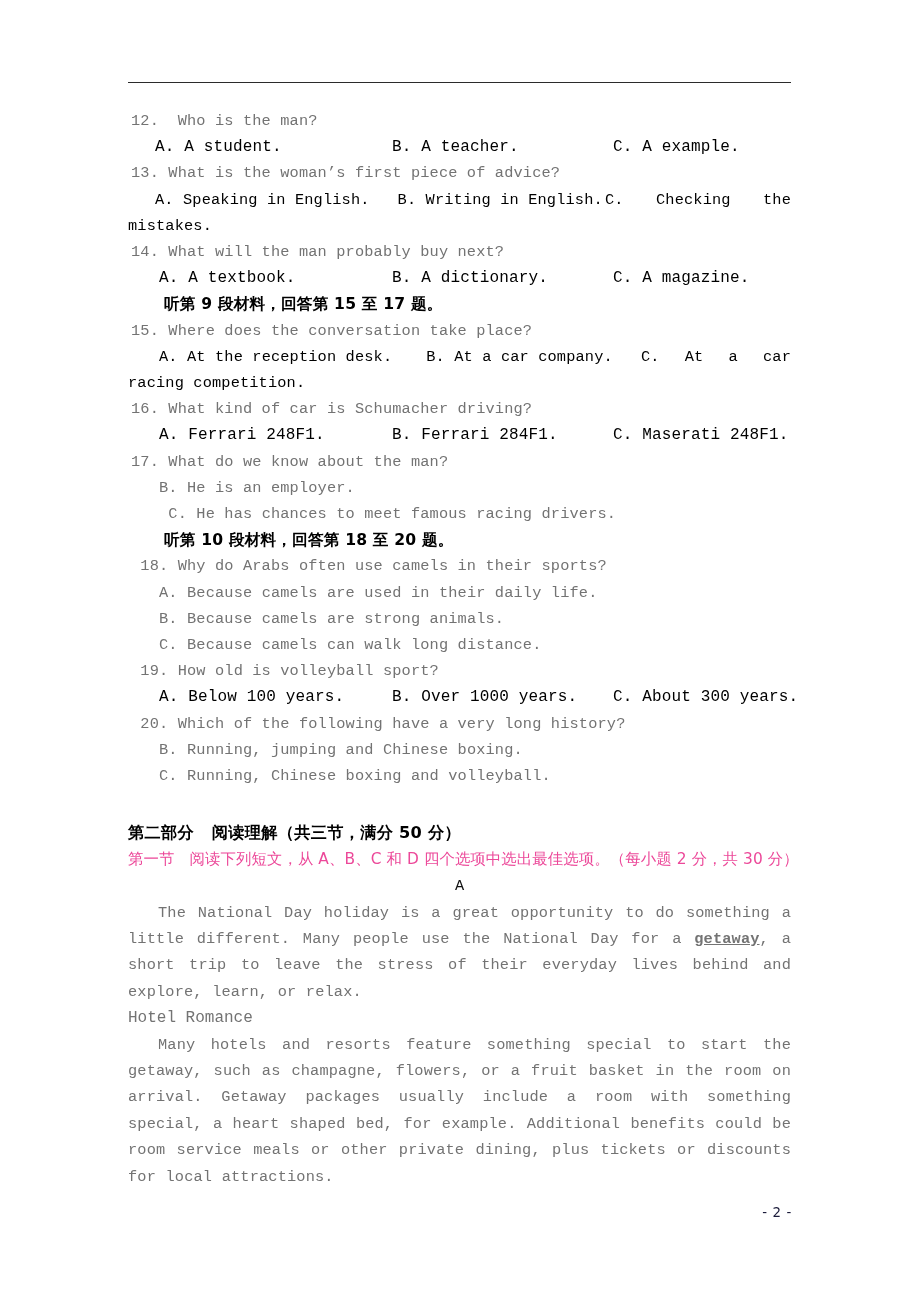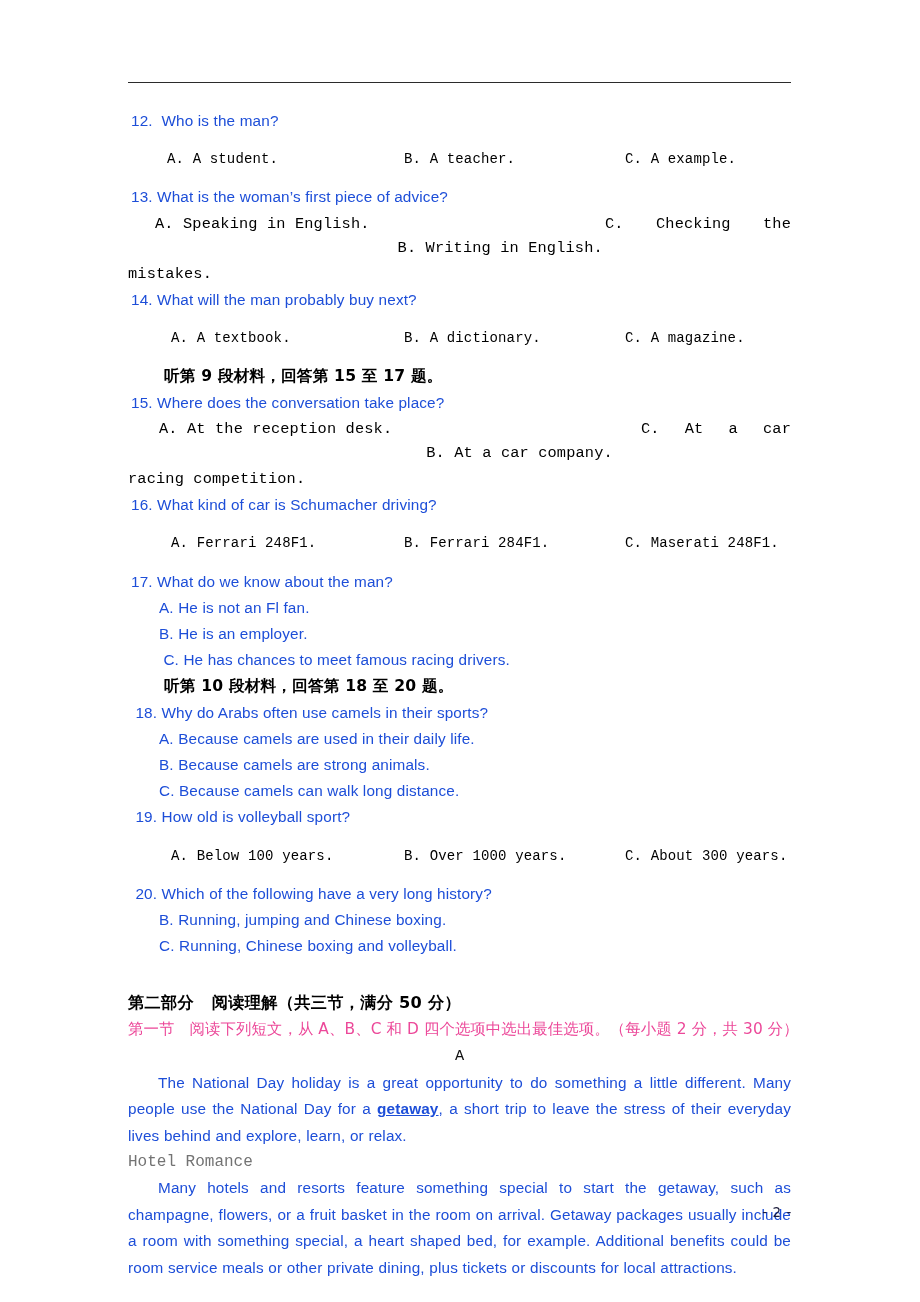--- a/index.html
+++ b/index.html
@@ -34,24 +34,24 @@
     top: 108px;
     width: 663px;
   }
 
   
   .q-line,
   .opt-line,
   .sub-line,
   .para,
   .bodyline {
-    font-family: Liberation Sans, sans-serif;
-    font-size: 15.3px;
-    line-height: 26.2px;
-    color: #1d4ed8;
+    font-family: Liberation Mono, monospace;
+    font-size: 15.3px;
+    line-height: 26.2px;
+    color: #737373;
     letter-spacing: 0.15px;
     white-space: pre;
   }
   .q-line {
     margin: 0;
     padding-left: 3px;
   }
   .opt-line {
     margin: 0;
     padding-left: 27px;
@@ -63,42 +63,42 @@
   .opt-just {
     margin: 0;
     padding-left: 27px;
     font-size: 15.3px;
     line-height: 26.2px;
     letter-spacing: 0.15px;
     display: flex;
     width: 636px;
   }
   .opt-just .seg-a { white-space: pre; }
-  .opt-just .seg-b { white-space: pre; margin-left: 28px; margin-top: 24px; }
+  .opt-just .seg-b { white-space: pre; margin-left: 28px; }
   .opt-just .seg-c {
     white-space: pre;
     margin-left: auto;
     display: flex;
     min-width: 186px;
     justify-content: space-between;
   }
   .cont-line {
     margin: 0;
     padding-left: 0px;
     font-size: 15.3px;
     line-height: 26.2px;
     letter-spacing: 0.15px;
     white-space: pre;
   }
 
   
   .opt-cols {
-    margin: 12px;
+    margin: 0;
     padding-left: 27px;
-    font-size: 14px;
+    font-size: 16px;
     line-height: 26.2px;
     letter-spacing: 0.15px;
     position: relative;
     height: 26.2px;
   }
   .opt-cols > span {
     position: absolute;
     white-space: pre;
     top: 0;
   }
@@ -238,21 +238,20 @@
     <p class="cont-line">racing competition.</p>
 
     <p class="q-line">16. What kind of car is Schumacher driving?</p>
     <div class="opt-cols">
       <span class="col-a" style="left:31px">A. Ferrari 248F1.</span>
       <span class="col-b">B. Ferrari 284F1.</span>
       <span class="col-c">C. Maserati 248F1.</span>
     </div>
 
     <p class="q-line">17. What do we know about the man?</p>
-    <p class="opt-line deep">A. He is not an Fl fan.</p>
     <p class="opt-line deep">B. He is an employer.</p>
     <p class="opt-line deep"> C. He has chances to meet famous racing drivers.</p>
 
     <p class="cn-head">听第 10 段材料，回答第 18 至 20 题。</p>
 
     <p class="q-line"> 18. Why do Arabs often use camels in their sports?</p>
     <p class="opt-line deep">A. Because camels are used in their daily life.</p>
     <p class="opt-line deep">B. Because camels are strong animals.</p>
     <p class="opt-line deep">C. Because camels can walk long distance.</p>
 

